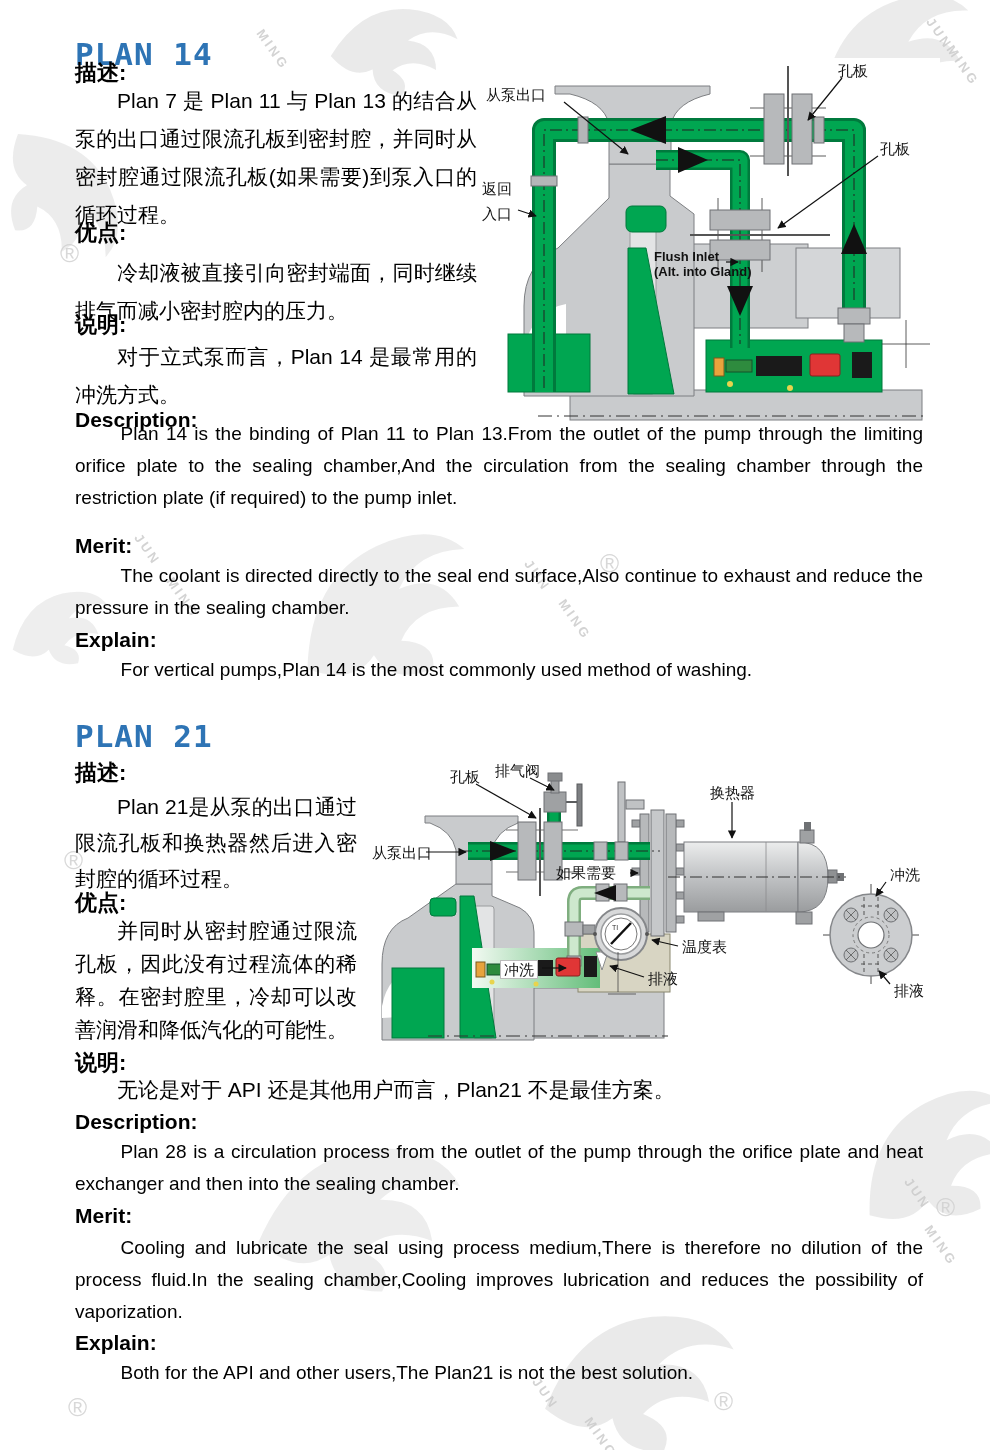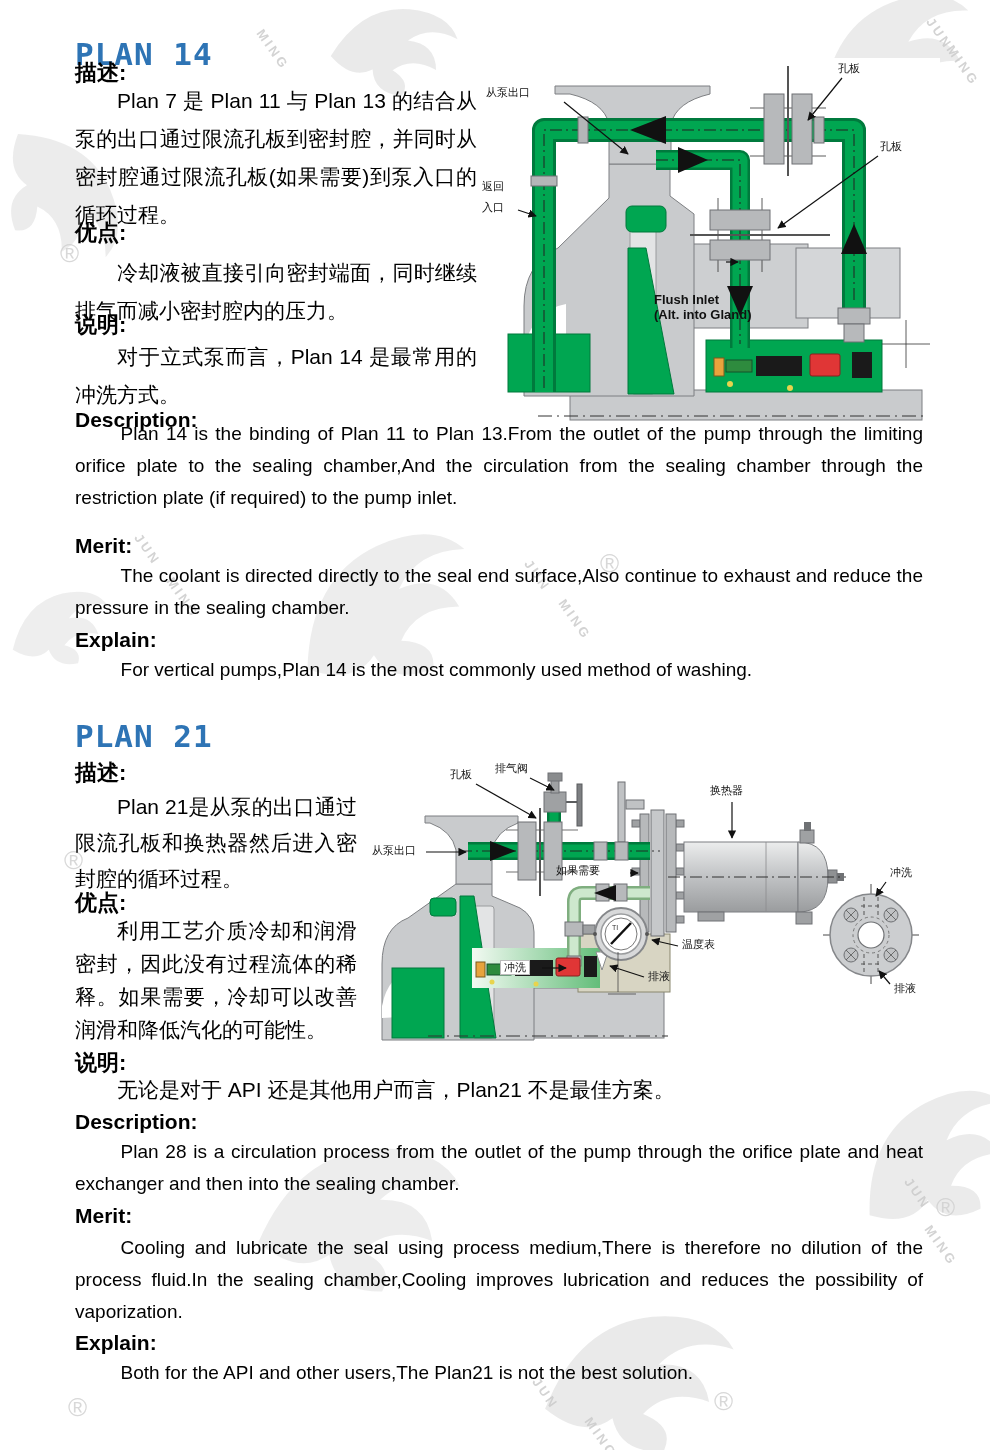--- a/index.html
+++ b/index.html
@@ -8,22 +8,22 @@
   .plan-title{position:absolute;font-family:"DejaVu Sans Mono","Liberation Mono",monospace;
               font-weight:bold;font-size:31px;color:#2E74B5;letter-spacing:1px;}
   .zh-h{position:absolute;font-weight:bold;font-size:22px;}
   .zh-p{position:absolute;font-size:21px;line-height:38px;text-align:justify;text-indent:2em;}
   .zh-p2{line-height:36px;}
   .zh-p3{line-height:33px;}
   .en-h{position:absolute;font-weight:bold;font-size:21px;}
   .en-p{position:absolute;font-size:19px;line-height:32px;text-align:justify;text-indent:2.4em;}
   .diagram{position:absolute;background:#fff;}
   .diagram svg{position:absolute;left:0;top:0;}
-  .dlabel{position:absolute;font-size:11px;color:#111;white-space:nowrap;line-height:1.15;}
-  .dlabel-en{position:absolute;font-size:13px;font-weight:bold;color:#111;white-space:nowrap;line-height:1.15;margin-top:43px;}
+  .dlabel{position:absolute;font-size:15px;color:#111;white-space:nowrap;line-height:1.15;}
+  .dlabel-en{position:absolute;font-size:13px;font-weight:bold;color:#111;white-space:nowrap;line-height:1.15;}
   .wm{position:absolute;opacity:.5;pointer-events:none;}
   .wm-txt{position:absolute;color:#c9c9c9;font-size:13px;font-weight:bold;letter-spacing:3px;
           transform:rotate(55deg);opacity:.8;pointer-events:none;}
   .wm-reg{position:absolute;color:#cfcfcf;font-size:26px;opacity:.8;pointer-events:none;}
 </style>
 </head>
 <body>
 
 <svg class="wm" style="left:320px;top:-10px;transform:rotate(18deg)" width="150" height="110" viewBox="0 0 100 80">
     <path d="M8,62 Q18,20 52,12 Q80,6 92,22 Q70,18 58,34 Q78,30 84,48 Q64,44 54,58 Q70,62 66,74 Q46,78 40,62 Q28,74 8,62 Z" fill="#d6d6d6"></path>
@@ -185,21 +185,21 @@
     <div>(Alt. into Gland)</div>
   </div>
 </div>
 
 <div class="plan-title" style="left:75px;top:718px">PLAN 21</div>
 
 <div class="zh-h" style="left:75px;top:758px">描述:</div>
 <div class="zh-p zh-p2" style="left:75px;top:789px;width:282px">Plan 21是从泵的出口通过限流孔板和换热器然后进入密封腔的循环过程。</div>
 
 <div class="zh-h" style="left:75px;top:888px">优点:</div>
-<div class="zh-p zh-p3" style="left:75px;top:914px;width:282px">利用工艺介质冷却和润滑密封，因此没有过程流体的稀释。如果需要，冷却可以改善润滑和降低汽化的可能性。</div>
+<div class="zh-p zh-p3" style="left:75px;top:914px;width:282px">并同时从密封腔通过限流孔板，因此没有过程流体的稀释。在密封腔里，冷却可以改善润滑和降低汽化的可能性。</div>
 
 <div class="zh-h" style="left:75px;top:1048px">说明:</div>
 <div class="zh-p zh-p2" style="left:75px;top:1072px;width:720px">无论是对于 API 还是其他用户而言，Plan21 不是最佳方案。</div>
 
 <div class="en-h" style="left:75px;top:1110px">Description:</div>
 <div class="en-p" style="left:75px;top:1136px;width:848px">Plan 28 is a circulation process from the outlet of the  pump through the  orifice plate and heat exchanger and then into the sealing chamber.</div>
 
 <div class="en-h" style="left:75px;top:1204px">Merit:</div>
 <div class="en-p" style="left:75px;top:1232px;width:848px">Cooling and lubricate the seal using process medium,There is therefore no dilution of the process fluid.In the sealing chamber,Cooling improves lubrication and reduces the possibility of vaporization.</div>
 

